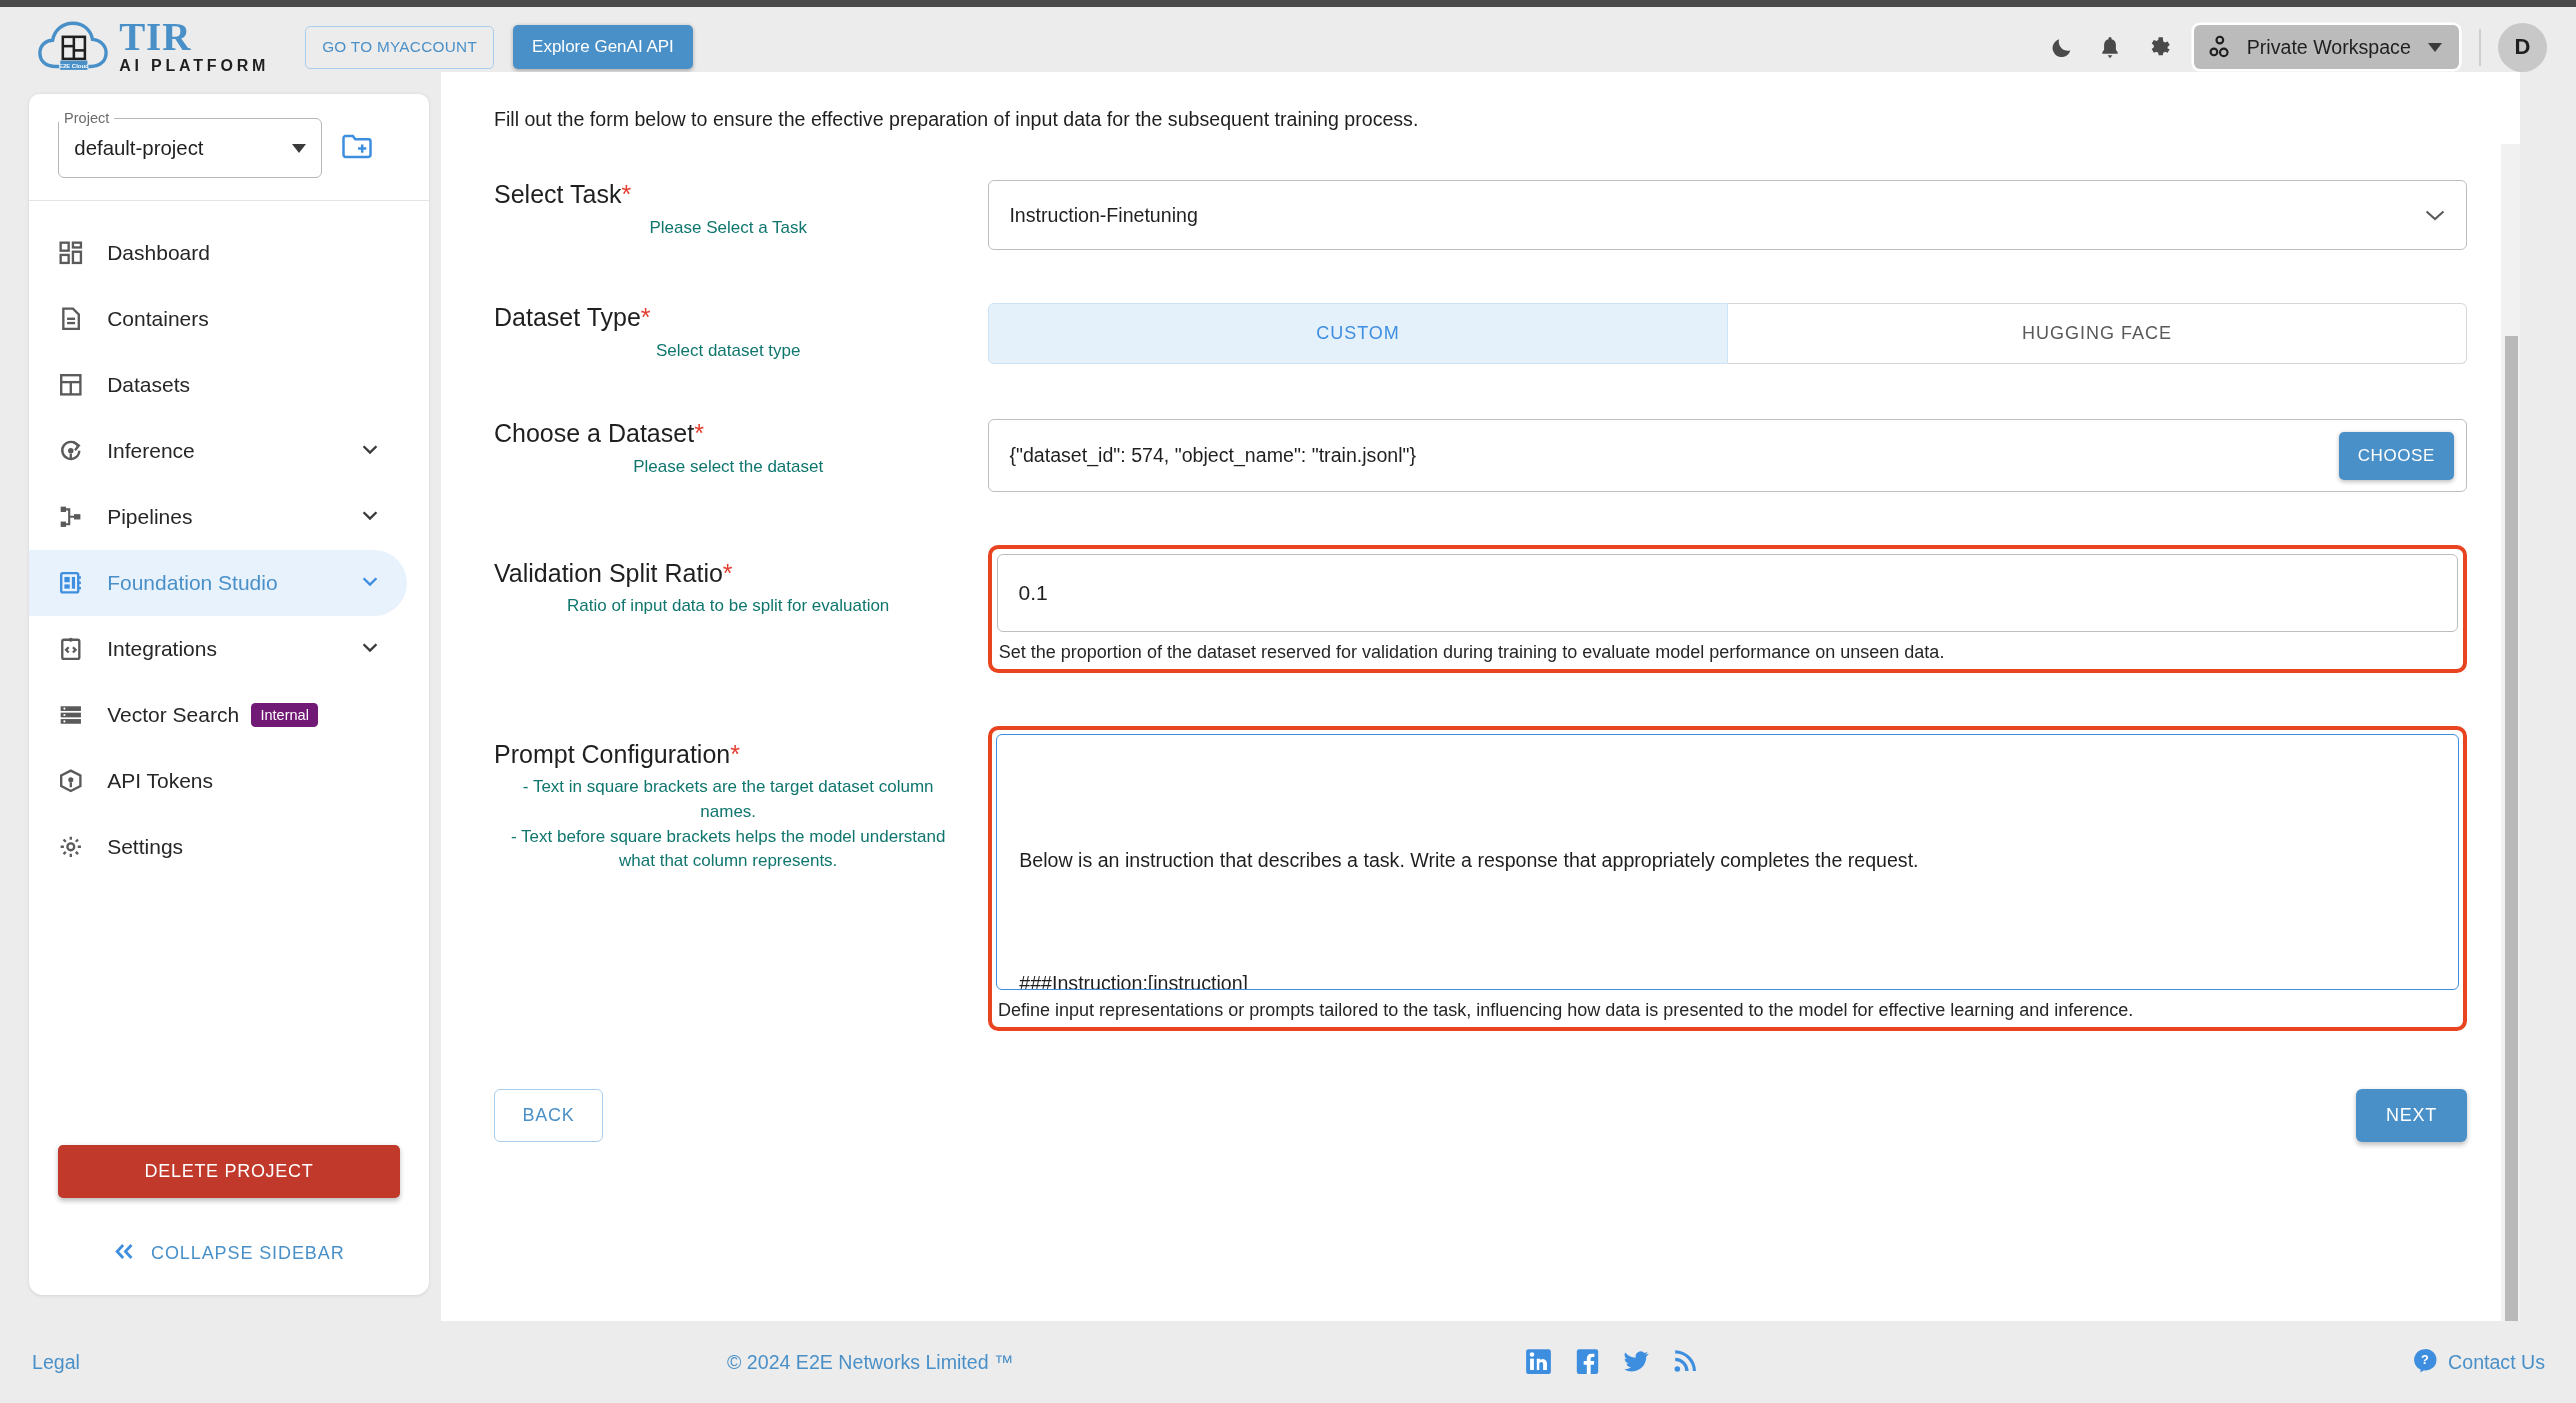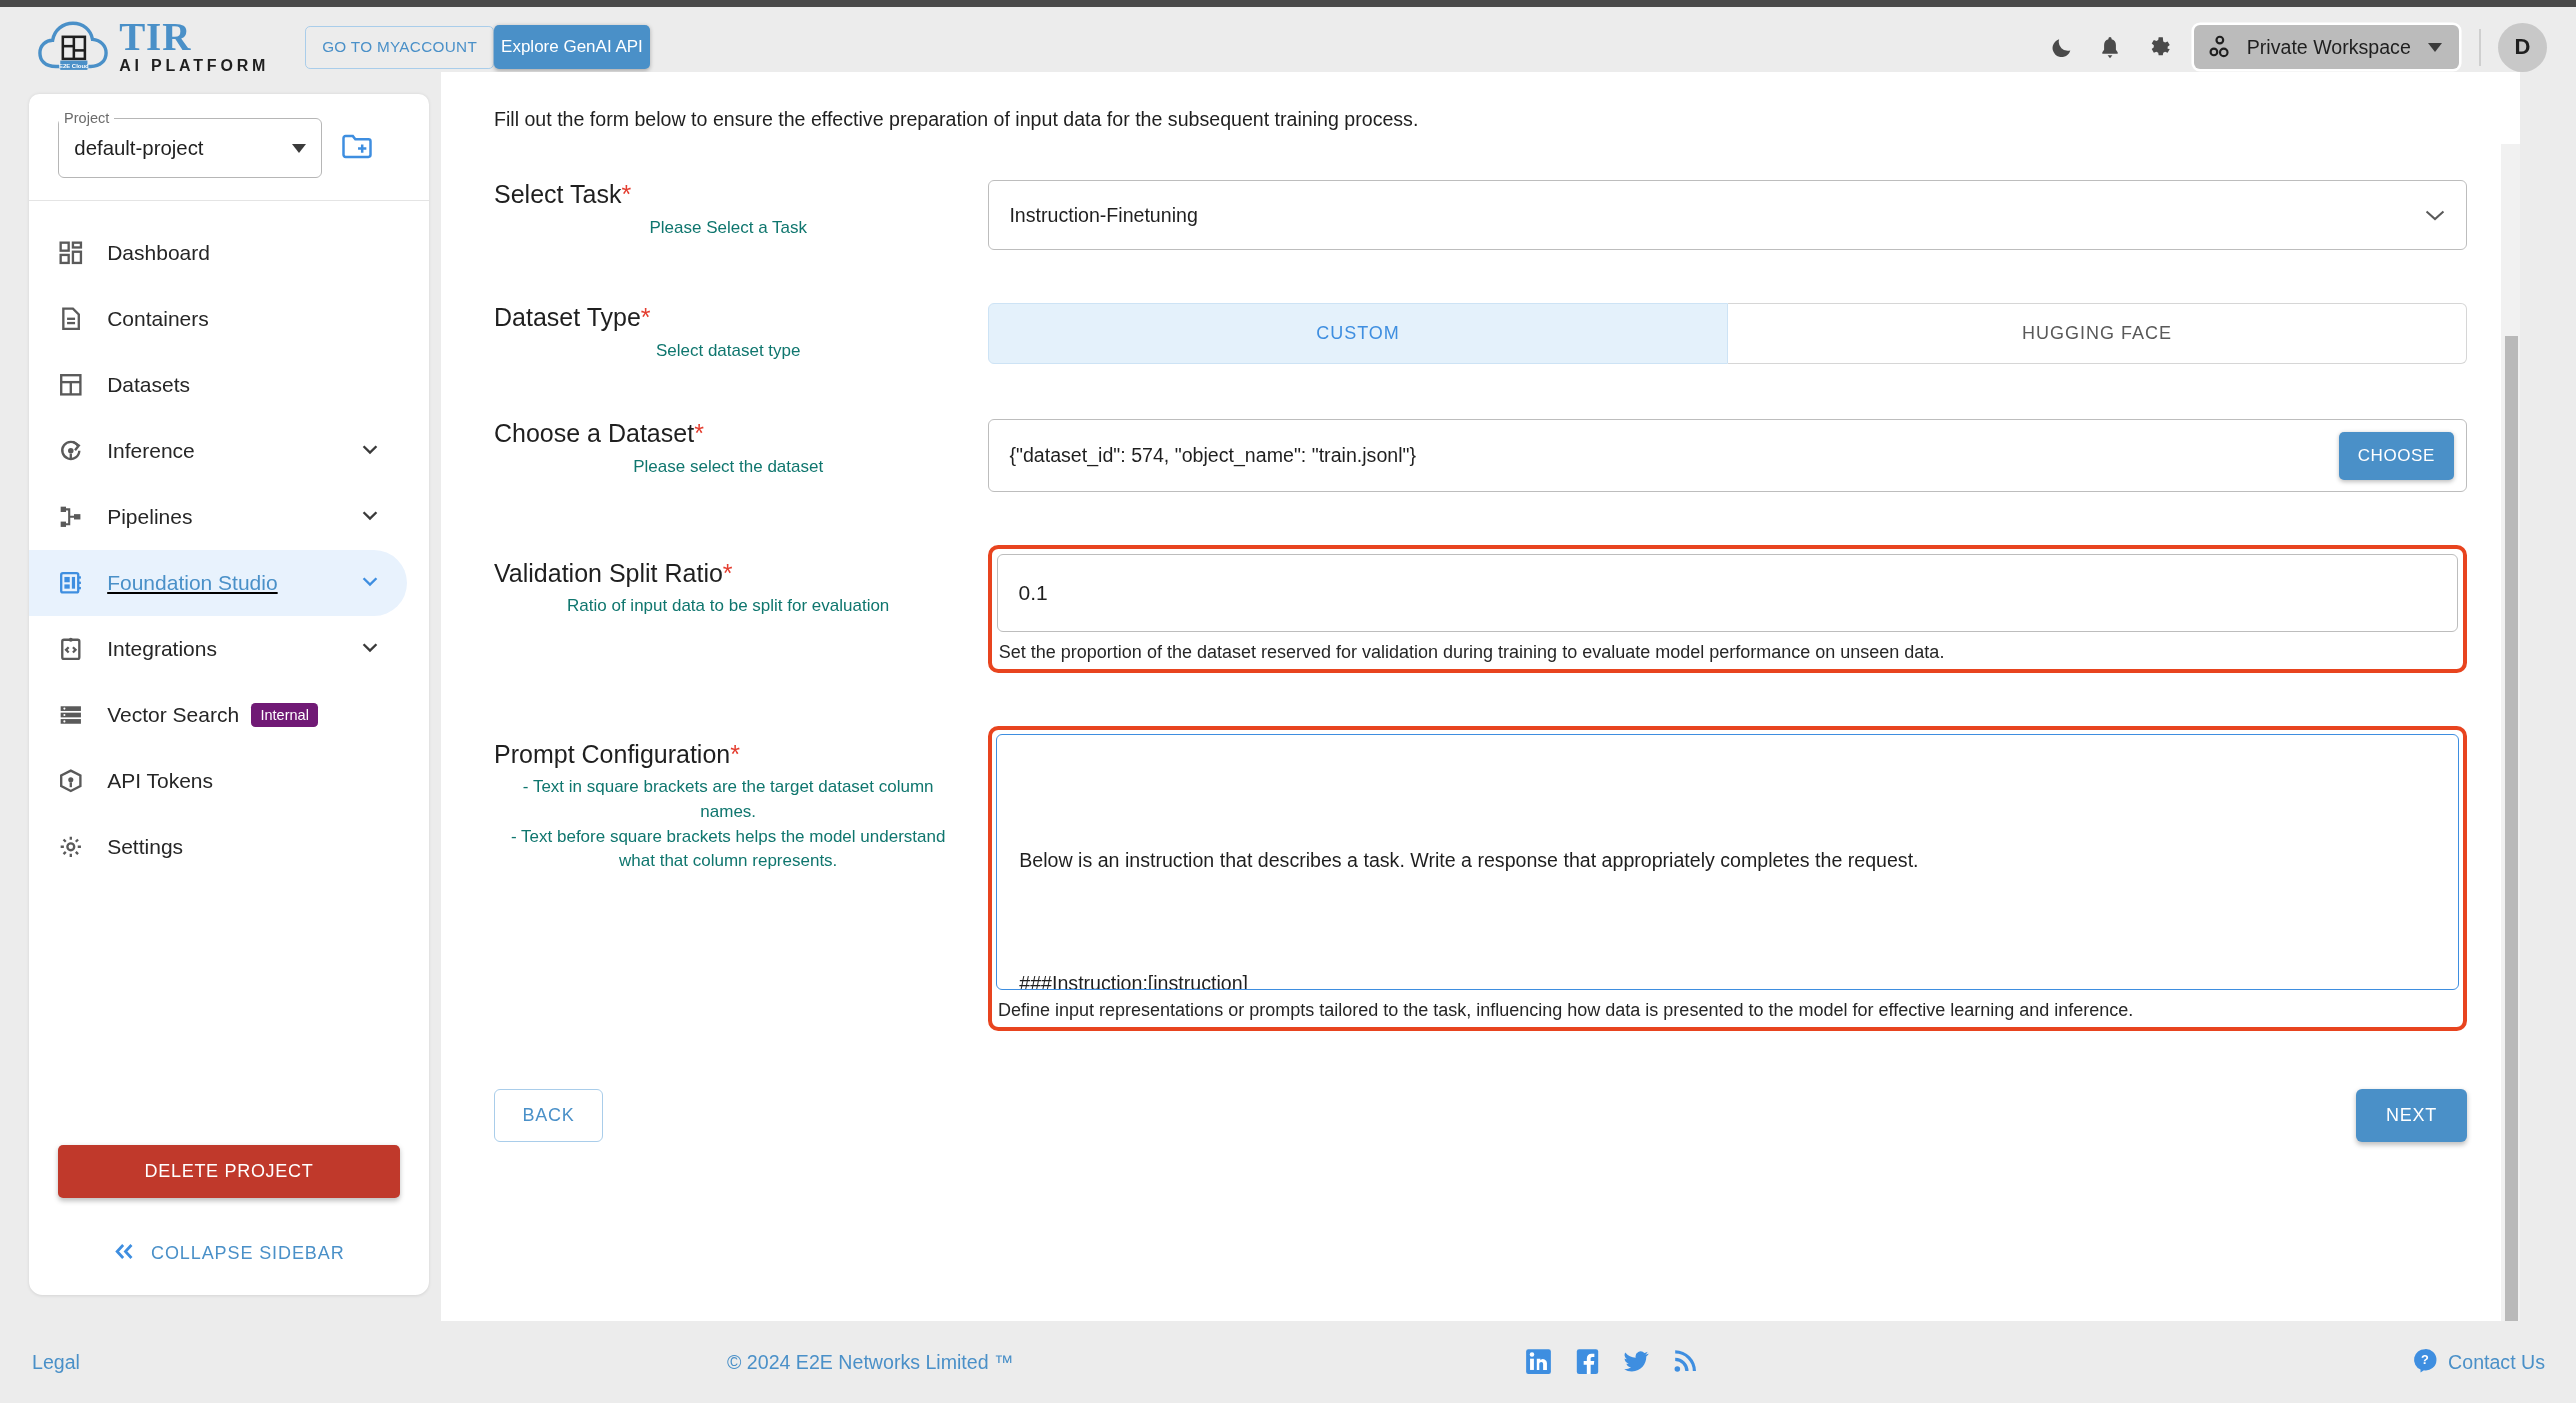--- a/index.html
+++ b/index.html
@@ -31,21 +31,21 @@
     font-size:16px; font-weight:700; letter-spacing:3.8px; color:#1f1f1f;
     margin-top:3.4px;
   }
   .btn-outline-hdr {
     margin-left:36px; height:43px; padding:0 16px;
     border:0.9px solid #a9cdea; border-radius:5.1px; background:transparent;
     color:#4a90c8; font-size:15.3px; letter-spacing:0.3px;
     display:flex; align-items:center; cursor:pointer;
   }
   .btn-fill-hdr {
-    height:44px; padding:0 7px;
+    margin-left:19px; height:44px; padding:0 19px;
     border:none; border-radius:5.1px; background:#4a90c8;
     color:#fff; font-size:17px;
     display:flex; align-items:center; cursor:pointer;
     box-shadow:0 1.7px 4.3px rgba(0,0,0,.28);
   }
   .hdr-right {
     margin-left:auto; margin-right:29px; display:flex; align-items:center; gap:0;
   }
   .ico-btn {
     width:48px; height:48px; display:flex; align-items:center; justify-content:center;
@@ -91,21 +91,21 @@
   }
   .newfolder-btn { margin-left:19px; margin-top:15.3px; cursor:pointer; }
   .side-divider { height:0.9px; background:#e4e4e4; margin:0; }
 
   .nav { padding-top:19px; flex:1; }
   .nav-item {
     height:66px; display:flex; align-items:center;
     padding:0 25.6px 0 29px; cursor:pointer; border-radius:0 34px 34px 0;
     margin-right:22px;
   }
-  .nav-item.active { background:#e8f2fd;text-decoration:underline; }
+  .nav-item.active { background:#e8f2fd; }
   .nav-ico { width:39px; display:flex; align-items:center; justify-content:flex-start; }
   .nav-label { font-size:21px; color:#262626; margin-left:10.2px; }
   .nav-item.active .nav-label { color:#4a90c8; }
   .nav-chevron { margin-left:auto; }
   .badge-internal {
     margin-left:12px; background:#701a75; color:#fff; font-size:14.5px;
     padding:4.3px 9.4px; border-radius:4.3px; font-weight:400;
   }
   .side-bottom { padding:0 29px 0 29px; }
   .btn-delete {

